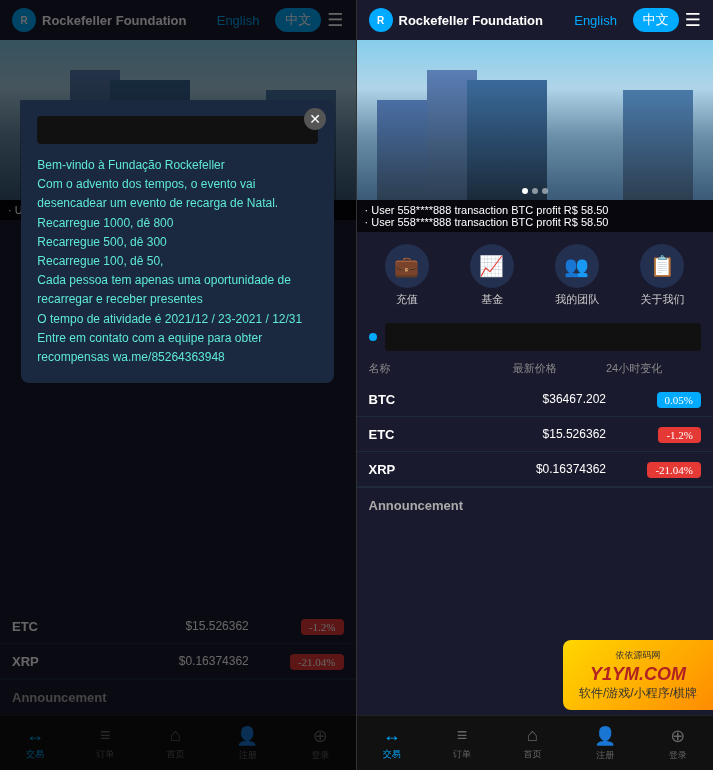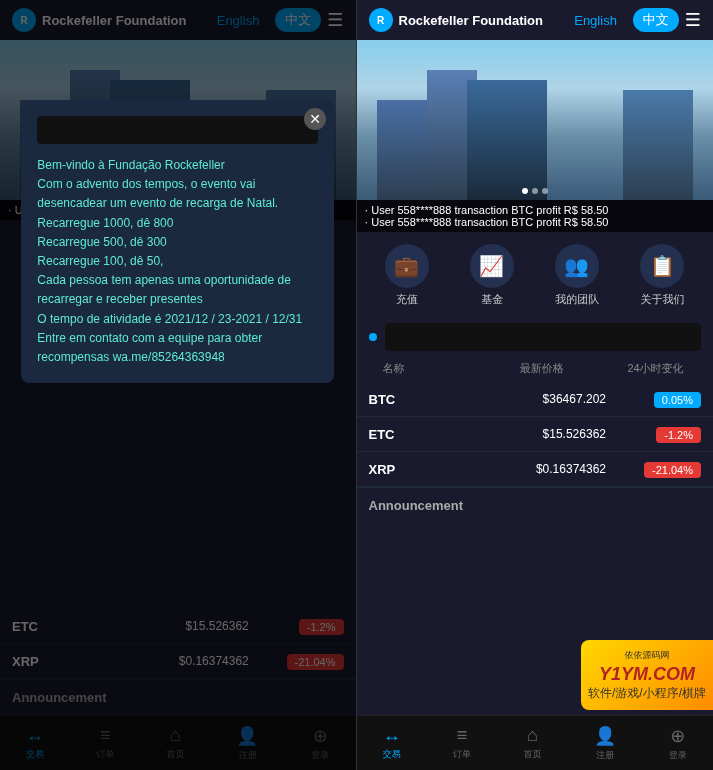--- a/index.html
+++ b/index.html
@@ -44,28 +44,28 @@
     .icon-circle { width: 44px; height: 44px; border-radius: 50%; background: #243050; display: flex; align-items: center; justify-content: center; font-size: 20px; }
     .icon-label { color: #ccc; font-size: 11px; }
 
     
     .dot-row { display: flex; align-items: center; padding: 4px 12px; }
     .blue-dot { width: 8px; height: 8px; border-radius: 50%; background: #00aaff; margin-right: 8px; }
     .black-bar { flex: 1; height: 28px; background: #111; border-radius: 4px; }
 
     
     .table-header { display: flex; padding: 6px 12px; font-size: 11px; color: #888; }
-    .col-name { flex: 1; margin-left: 14px; }
+    .col-name { flex: 1; }
     .col-price { flex: 1.5; text-align: center; }
-    .col-change { flex: 1; text-align: center; }
+    .col-change { flex: 1; text-align: left; }
 
     .table-row-item { display: flex; align-items: center; padding: 8px 12px; border-bottom: 1px solid #1f2a3a; }
     .coin-name { flex: 1; color: white; font-size: 13px; font-weight: bold; }
     .coin-price { flex: 1.5; color: white; font-size: 12px; text-align: right; }
-    .coin-change { flex: 1; text-align: right; }
+    .coin-change { flex: 1; text-align: right; font-family: Liberation Serif, serif; }
     .badge { padding: 2px 8px; border-radius: 4px; font-size: 11px; color: white; display: inline-block; }
     .badge-green { background: #00aaff; color: white; }
     .badge-red { background: #e53935; color: white; }
 
     
     .announcement { padding: 10px 12px; color: #aaa; font-size: 13px; font-weight: bold; border-top: 1px solid #1f2a3a; }
 
     
     .bottom-nav { position: absolute; bottom: 0; left: 0; right: 0; height: 55px; background: #111; display: flex; justify-content: space-around; align-items: center; border-top: 1px solid #222; }
     .nav-item { display: flex; flex-direction: column; align-items: center; gap: 2px; cursor: pointer; color: #666; font-size: 9px; }
@@ -73,21 +73,21 @@
     .nav-icon { font-size: 18px; }
 
     
     .modal-overlay { position: absolute; top: 0; left: 0; right: 0; bottom: 0; background: rgba(0,0,0,0.6); z-index: 20; display: flex; align-items: flex-start; justify-content: center; padding-top: 100px; }
     .modal { background: #1a2840; border-radius: 8px; padding: 16px; width: 88%; position: relative; max-height: 400px; overflow-y: auto; }
     .modal-close { position: absolute; top: 8px; right: 8px; width: 22px; height: 22px; border-radius: 50%; background: #555; color: white; border: none; cursor: pointer; font-size: 14px; display: flex; align-items: center; justify-content: center; }
     .modal-black-bar { width: 100%; height: 28px; background: #111; border-radius: 4px; margin-bottom: 12px; }
     .modal-text { color: #5eead4; font-size: 12px; line-height: 1.6; }
 
     
-    .watermark { position: absolute; bottom: 60px; right: 0; width: 132px; height: 70px; background: linear-gradient(135deg, #ffd700, #ff8c00); border-radius: 8px 0 0 8px; display: flex; align-items: center; justify-content: center; z-index: 30; overflow: hidden; margin-left: 8px; }
+    .watermark { position: absolute; bottom: 60px; right: 0; width: 150px; height: 70px; background: linear-gradient(135deg, #ffd700, #ff8c00); border-radius: 8px 0 0 8px; display: flex; align-items: center; justify-content: center; z-index: 30; overflow: hidden; margin-left: 8px; }
     .watermark-inner { text-align: center; }
     .watermark-site { font-size: 18px; font-weight: bold; color: #b22222; font-style: italic; }
     .watermark-sub { font-size: 12px; color: #333; }
   </style>
 </head>
 <body>
 
 <div class="panel panel-left">
 
   <div class="header">

